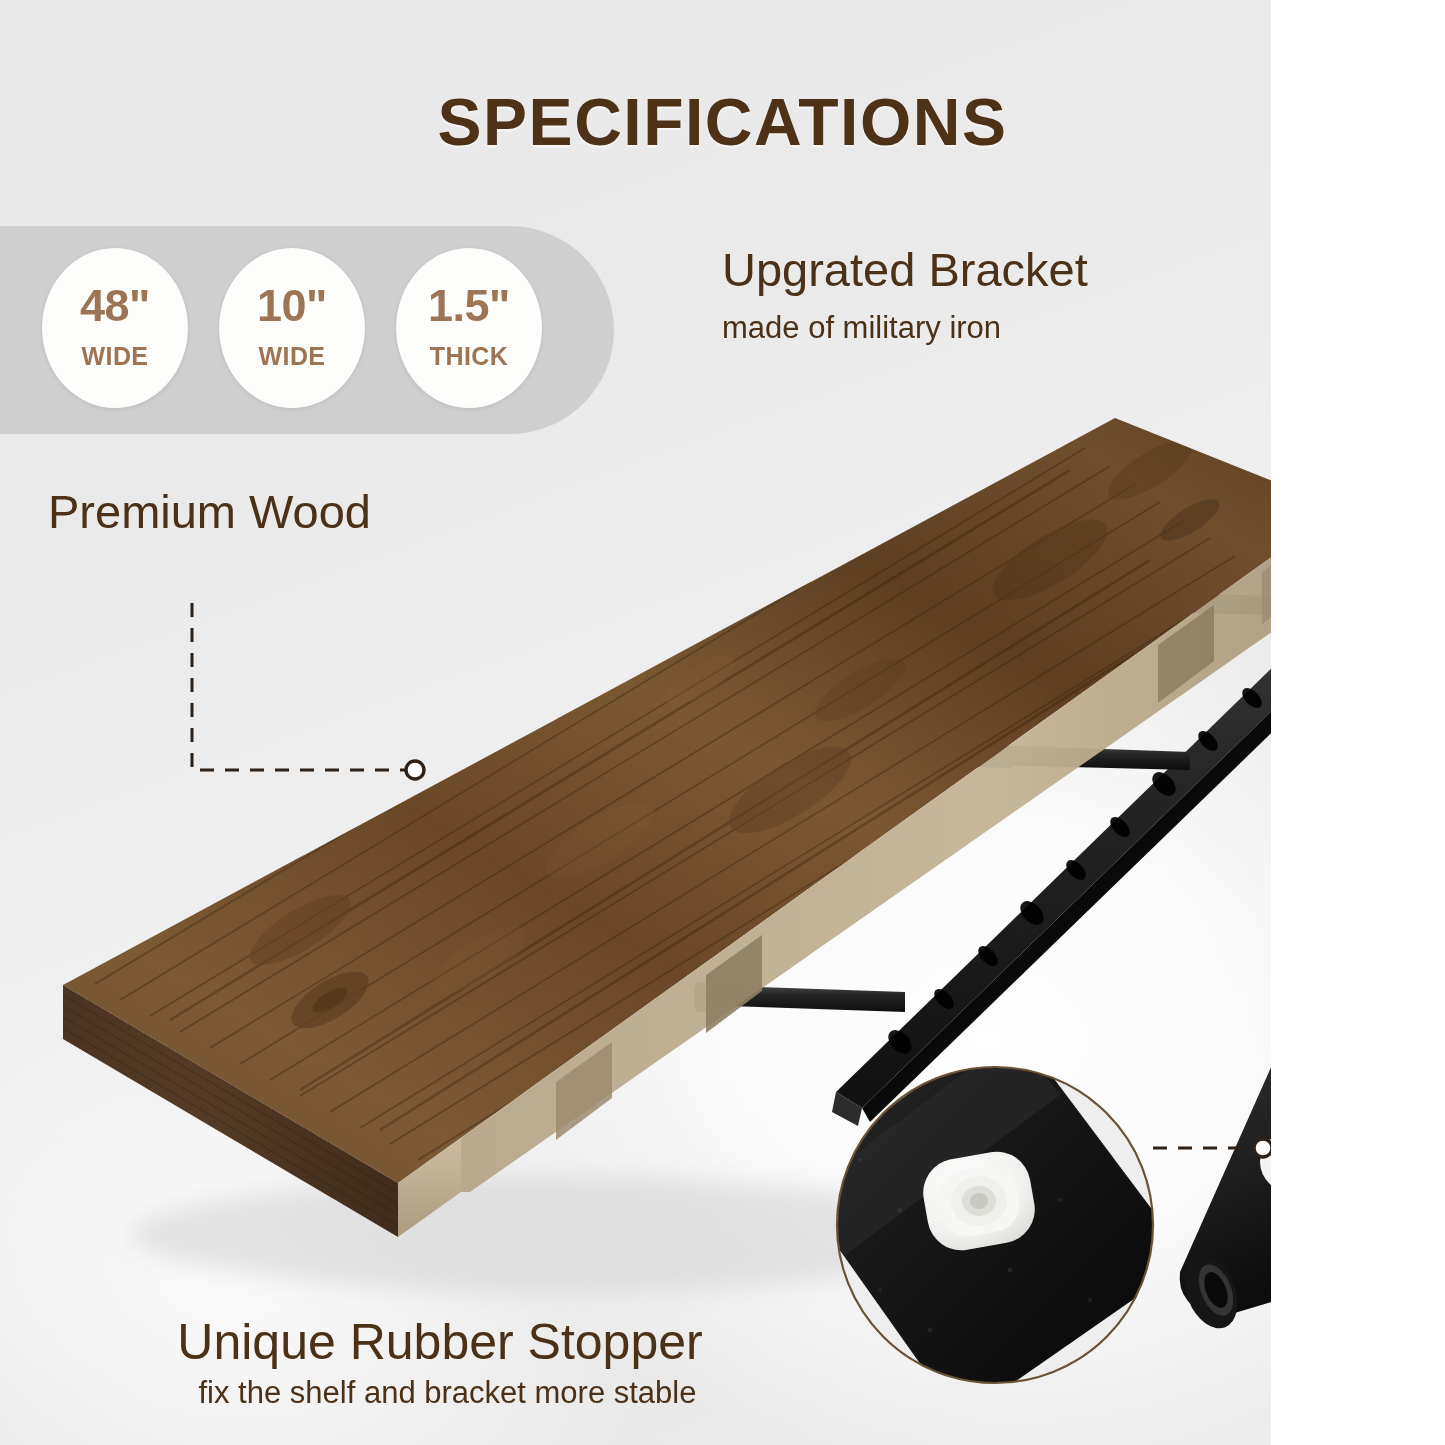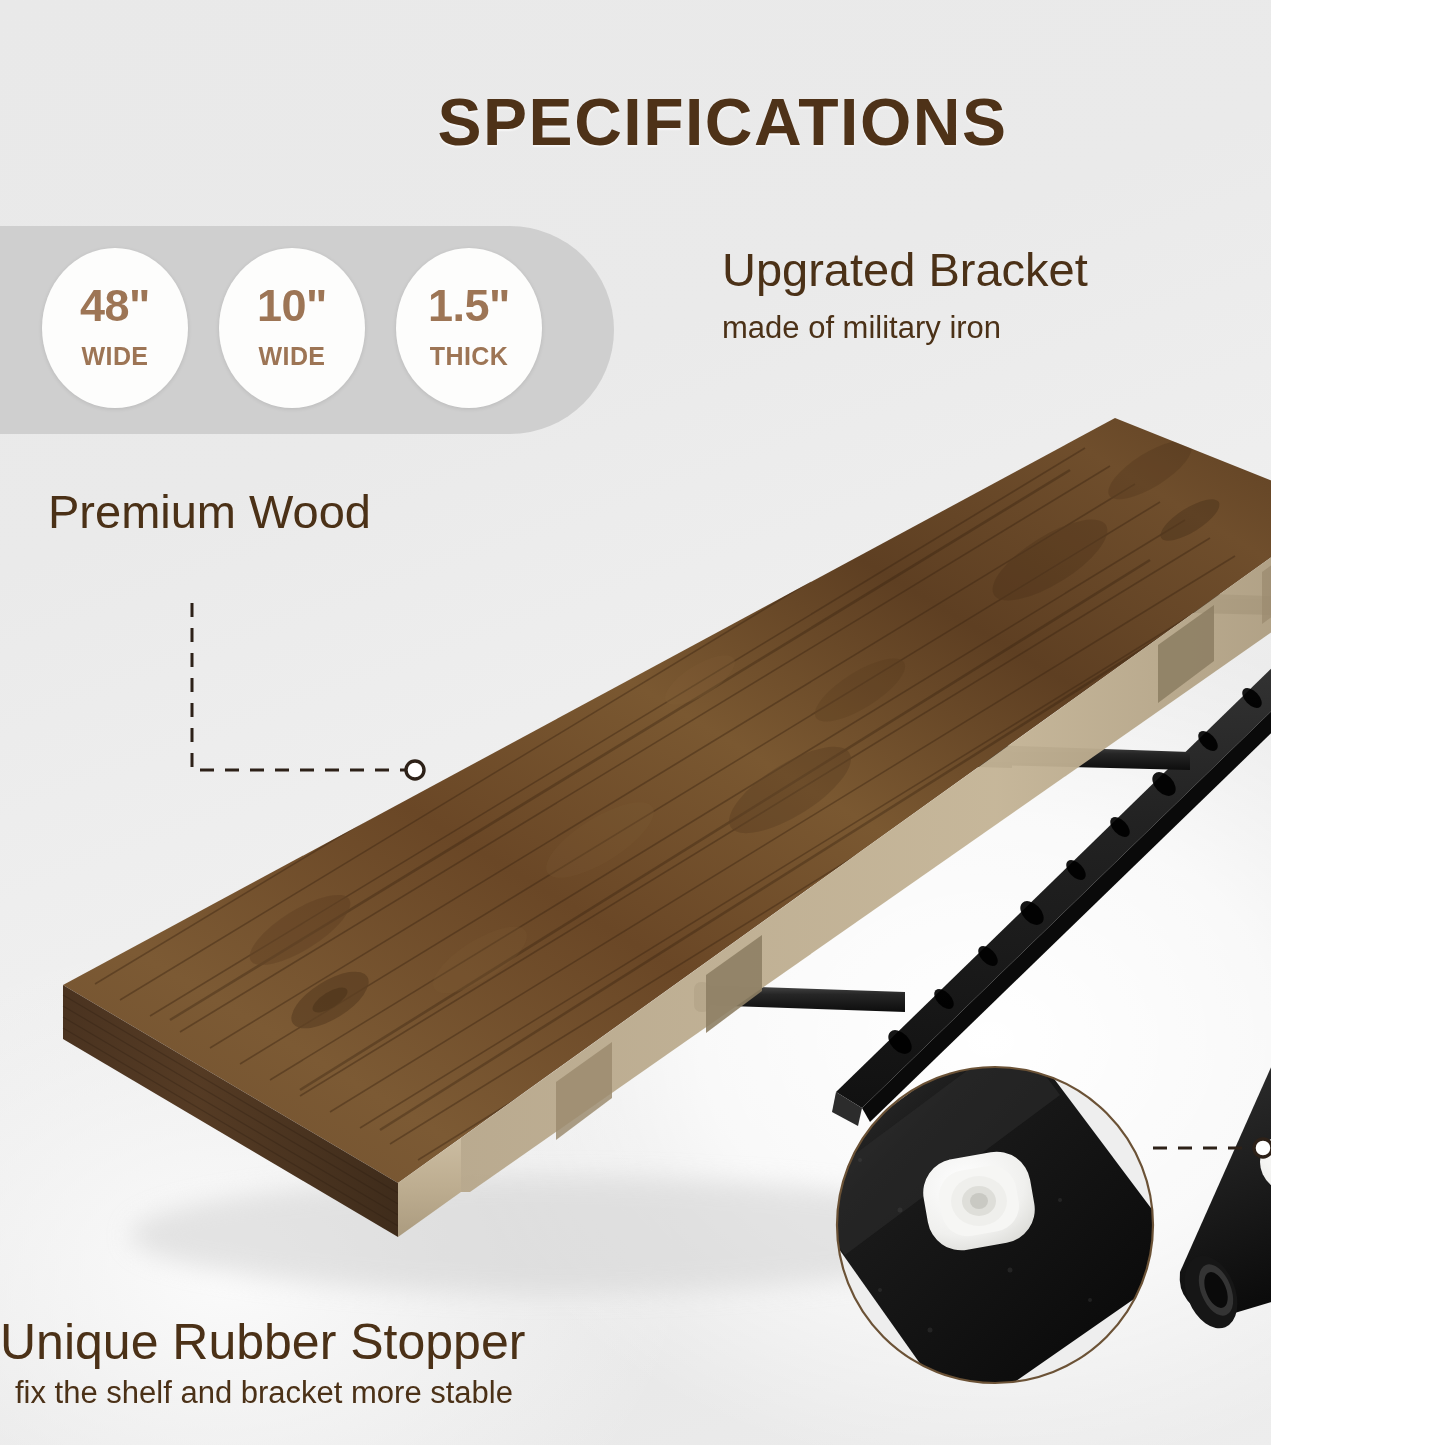--- a/index.html
+++ b/index.html
@@ -86,21 +86,21 @@
     font-size: 31px;
     color: #4b3117;
     letter-spacing: 0px;
     margin-top: 16px;
     white-space: nowrap;
   }
   #callout-bracket { position: absolute; left: 722px; top: 245px; }
   #callout-wood { position: absolute; left: 48px; top: 487px; }
   #callout-stopper {
     position: absolute; left: 0; top: 1316px;
-    width: 880px; 
+    width: 880px; text-align: center;
   }
   #callout-stopper .callout-title { font-size: 50px; }
   #callout-stopper .callout-sub { font-size: 31px; margin-top: 6px; padding-left: 15px; }
 
   
   #scene {
     position: absolute;
     left: 0; top: 0;
     width: 1445px; height: 1445px;
   }

